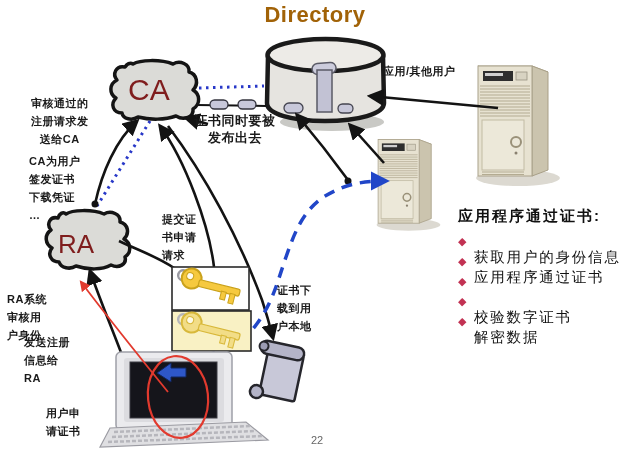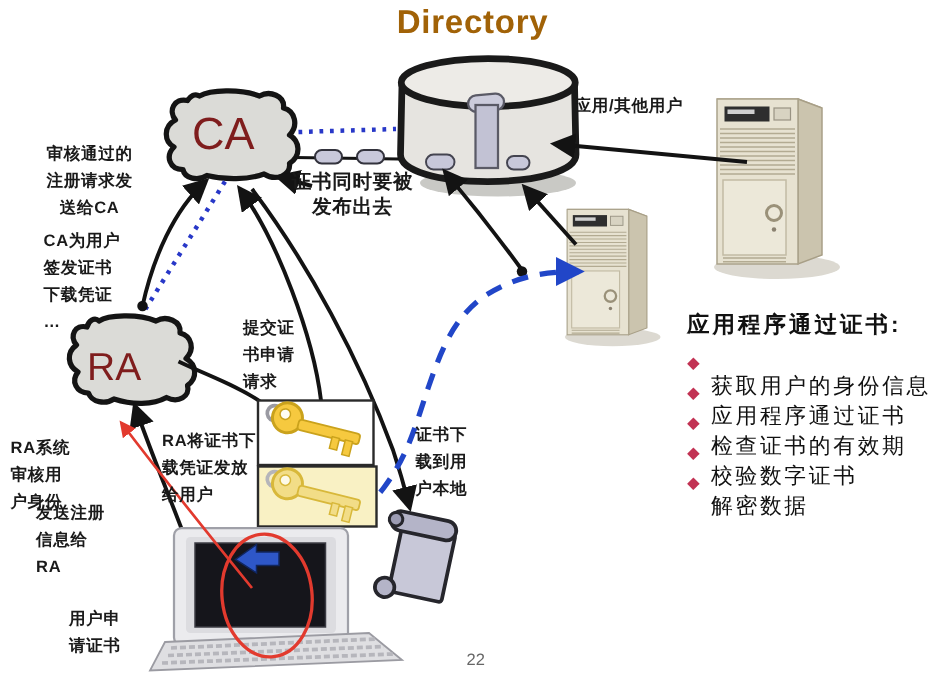--- a/index.html
+++ b/index.html
@@ -167,43 +167,39 @@
 审核用
 户身份</div>
   <div class="lbl" style="left:24px;top:333px;">发送注册
 信息给
 RA</div>
   <div class="lbl" style="left:46px;top:404px;">用户申
 请证书</div>
   <div class="lbl" style="left:138px;top:210px;margin-left:24px;">提交证
 书申请
 请求</div>
-  <div class="lbl" style="left:108px;top:285px;">RA将证书下
-载凭证发放
-给用户</div>
   <div class="lbl" style="left:277px;top:281px;">证书下
 载到用
 户本地</div>
   <div class="lbl center" style="left:192px;top:112px;width:86px;font-size:13px;line-height:17px;">证书同时要被
 发布出去</div>
   <div class="lbl" style="left:383px;top:62px;white-space:nowrap;">应用/其他用户</div>
 
   <div class="panel-heading">应用程序通过证书:</div>
   <div class="bullets">
     <div class="brow">
       <span class="bdiamond">◆</span>
       <span class="btext">获取用户的身份信息</span>
     </div>
     <div class="brow">
       <span class="bdiamond">◆</span>
       <span class="btext">应用程序通过证书</span>
     </div>
     <div class="brow">
       <span class="bdiamond">◆</span>
-      <span class="btext">检查证书的有效期</span>
     </div>
     <div class="brow">
       <span class="bdiamond">◆</span>
       <span class="btext">校验数字证书</span>
     </div>
     <div class="brow">
       <span class="bdiamond">◆</span>
       <span class="btext">解密数据</span>
     </div>
   </div>

